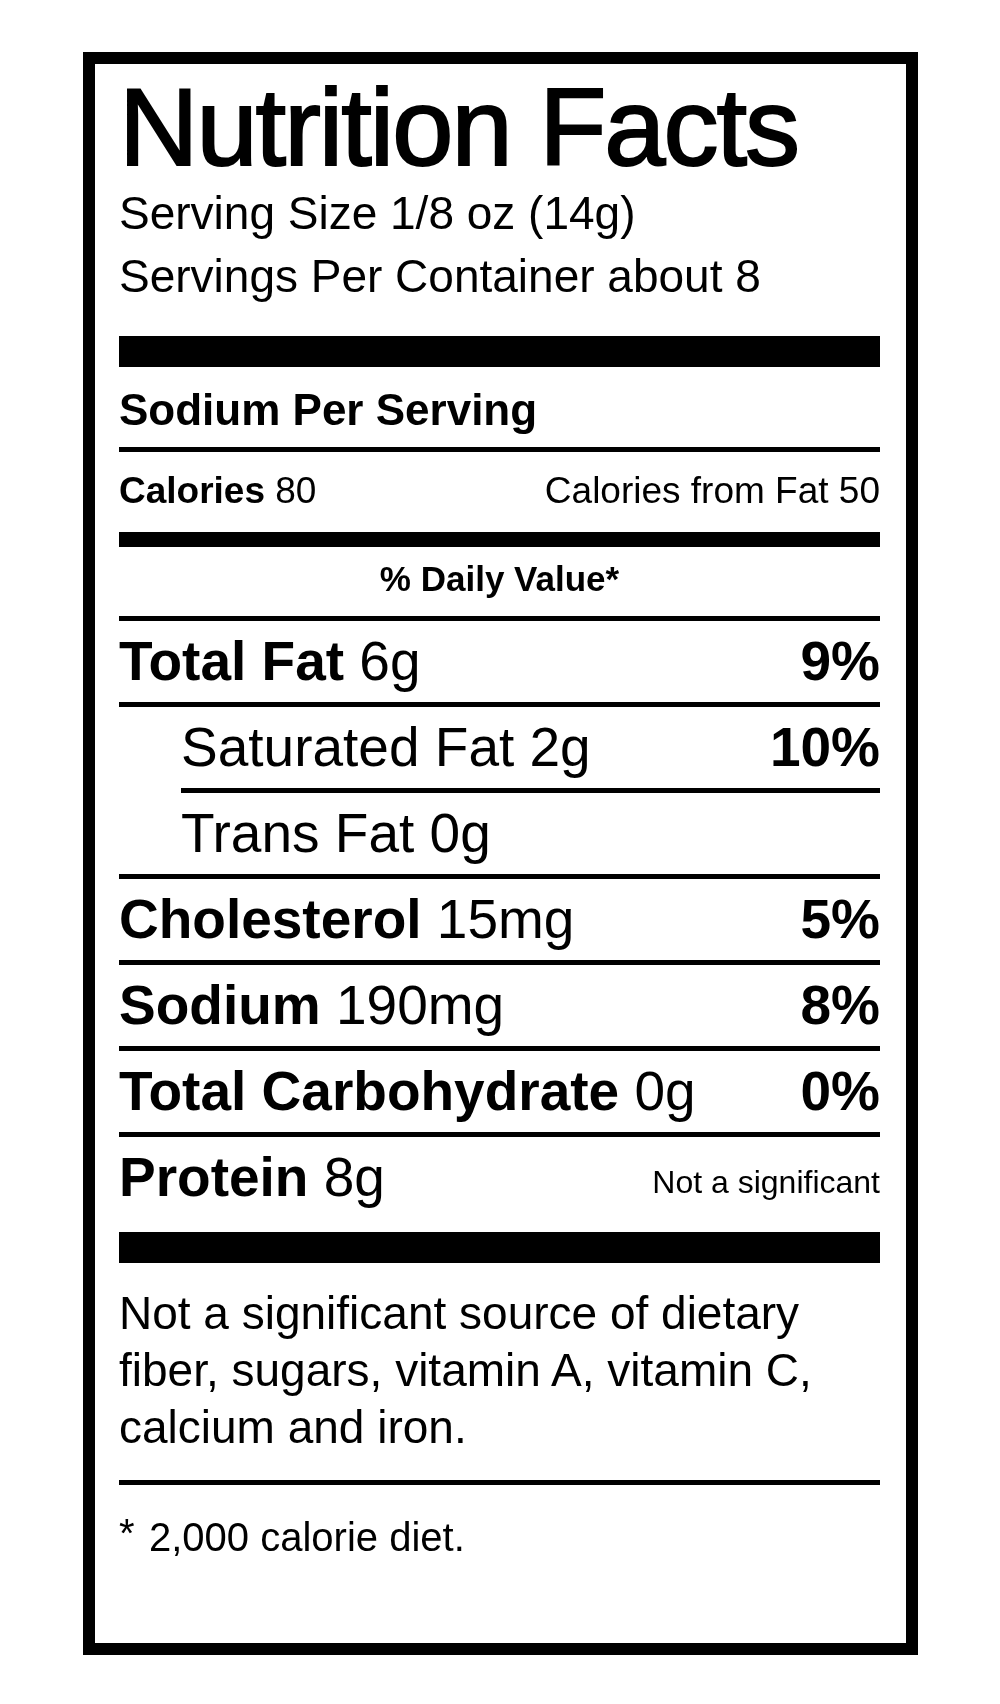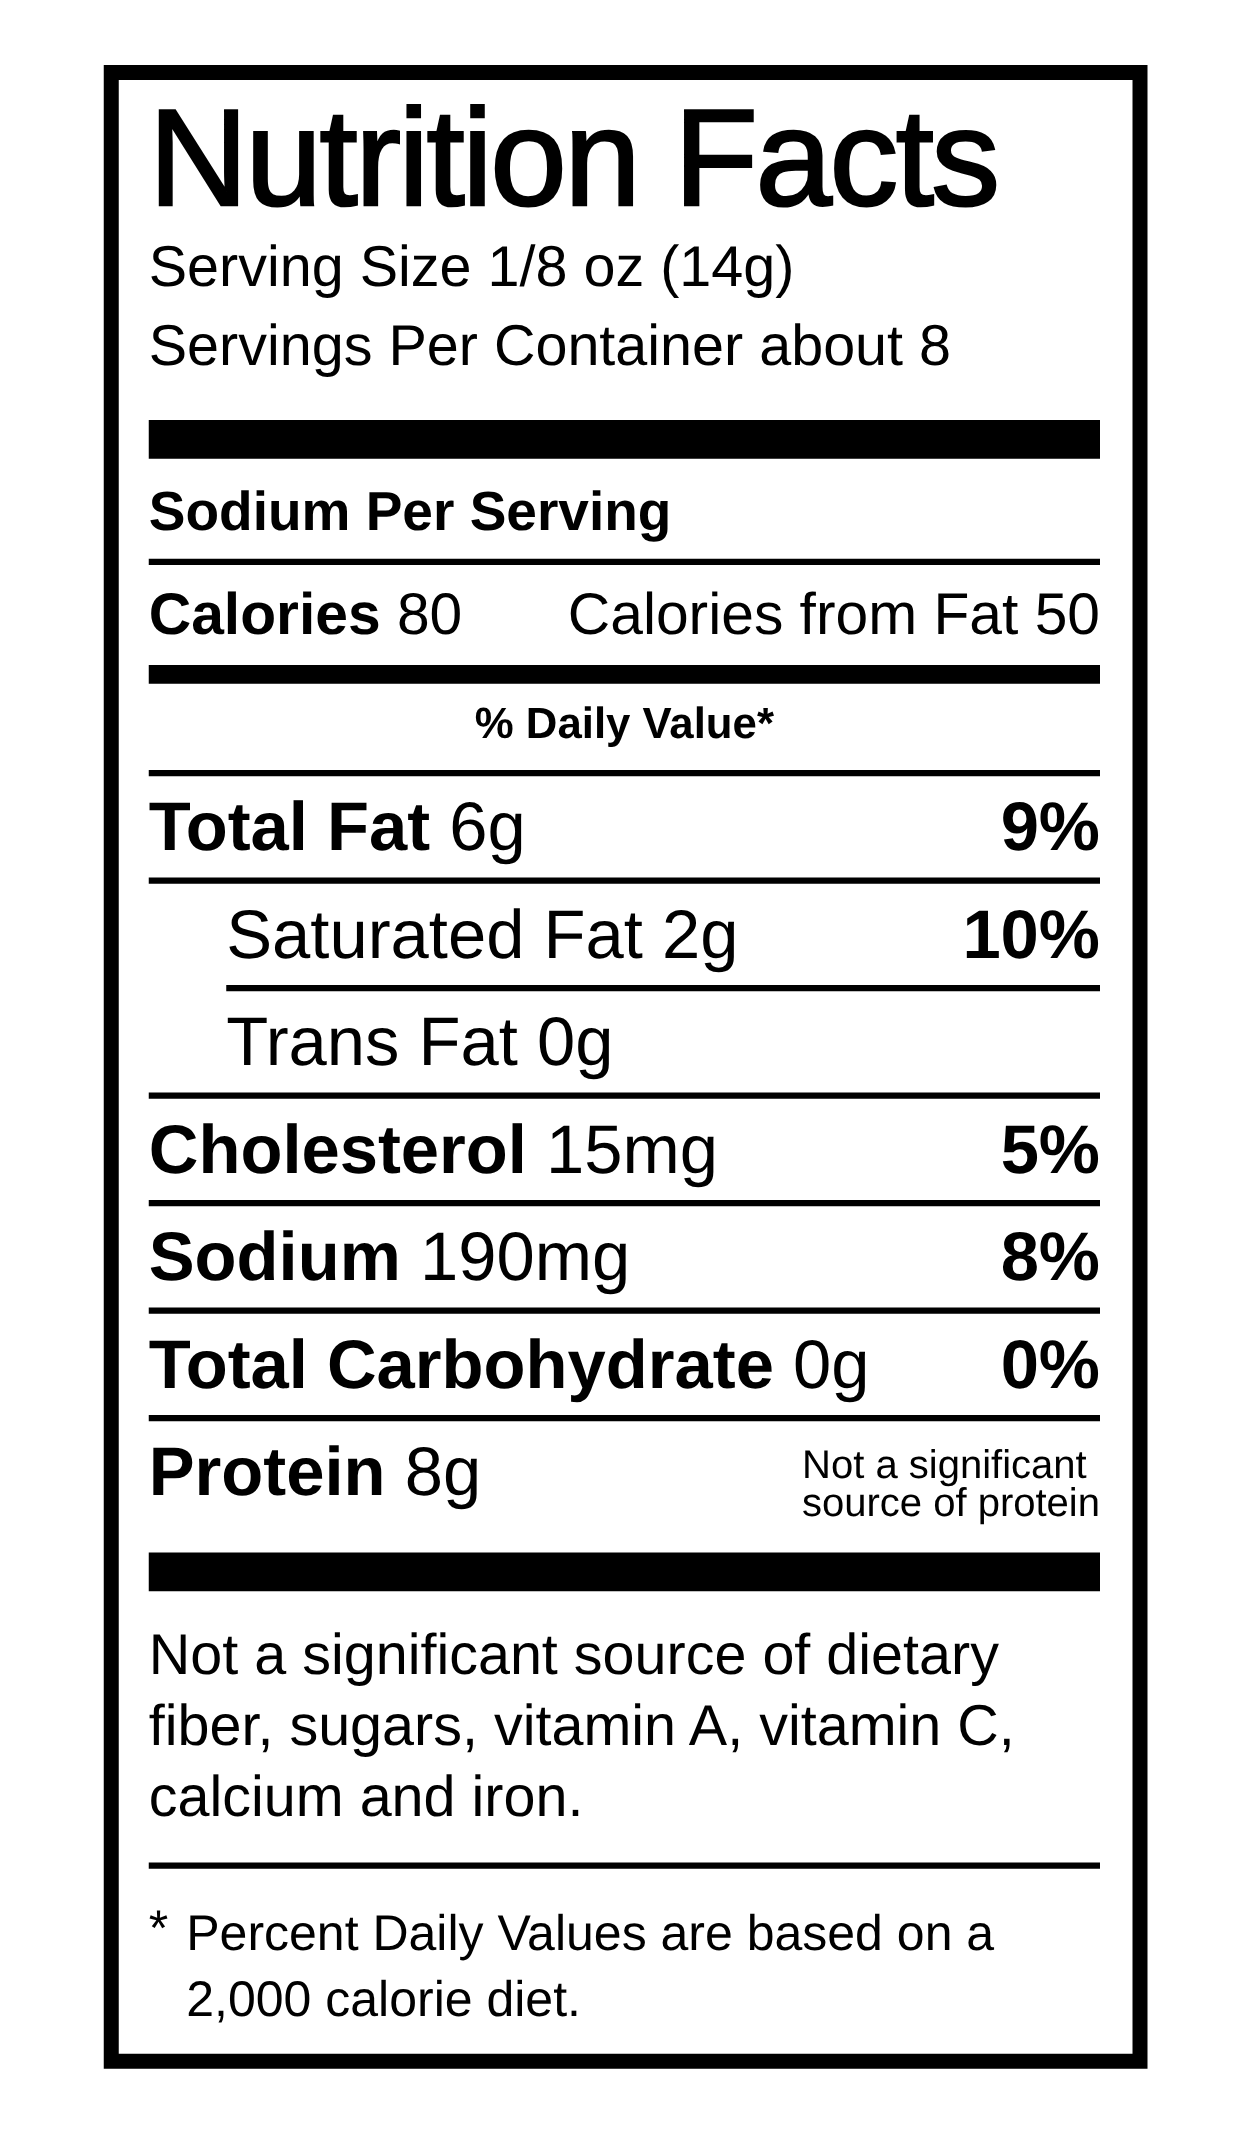--- a/index.html
+++ b/index.html
@@ -51,21 +51,21 @@
     font-size: 44px;
     font-weight: bold;
     line-height: 44px;
     padding: 21px 0 15px 0;
     border-bottom: 5px solid #000;
   }
   .nf-cal {
     display: flex;
     justify-content: space-between;
     align-items: flex-end;
-    font-size: 47px;
+    font-size: 37px;
     line-height: 62px;
     padding: 8px 0 10px 0;
   }
   .nf-cal .bold { font-weight: bold; }
   .nf-dv {
     text-align: center;
     font-size: 35px;
     font-weight: bold;
     line-height: 44px;
     padding: 10px 0 15px 0;
@@ -167,35 +167,33 @@
         <div class="hrule"></div>
         <div class="nf-row">
           <span class="left"><span class="nutrient-name">Total Carbohydrate</span>&nbsp;<span class="nutrient-amount">0g</span></span>
           <span class="dv">0%</span>
         </div>
         <div class="hrule"></div>
         <div class="nf-row protein">
           <span class="left"><span class="nutrient-name">Protein</span>&nbsp;<span class="nutrient-amount">8g</span></span>
           <span class="note">
             <div>Not a significant</div>
-            <div>source of protein</div>
           </span>
         </div>
       </div>
 
     <div class="bar-thick"></div>
 
     <div class="nf-disclaimer">
       <div>Not a significant source of dietary</div>
       <div>fiber, sugars, vitamin A, vitamin C,</div>
       <div>calcium and iron.</div>
     </div>
 
     <div class="nf-rule-footnote"></div>
 
     <div class="nf-footnote">
       <span class="marker">*</span>
-      <div>Percent Daily Values are based on a</div>
       <div>2,000 calorie diet.</div>
     </div>
 
   </div>
 </div>
 
 </body></html>

